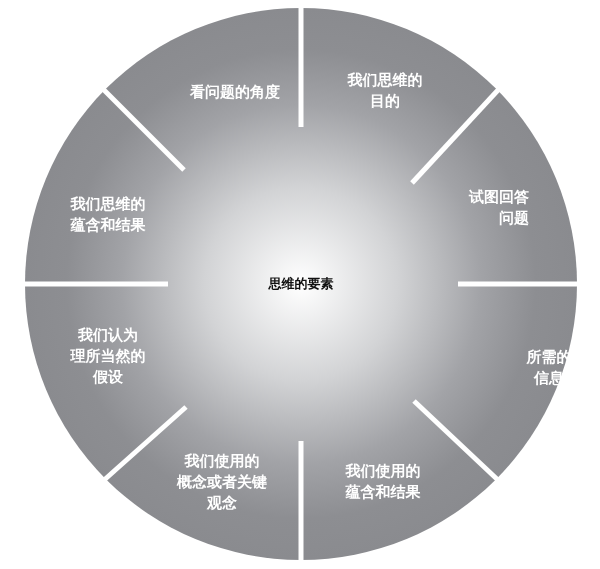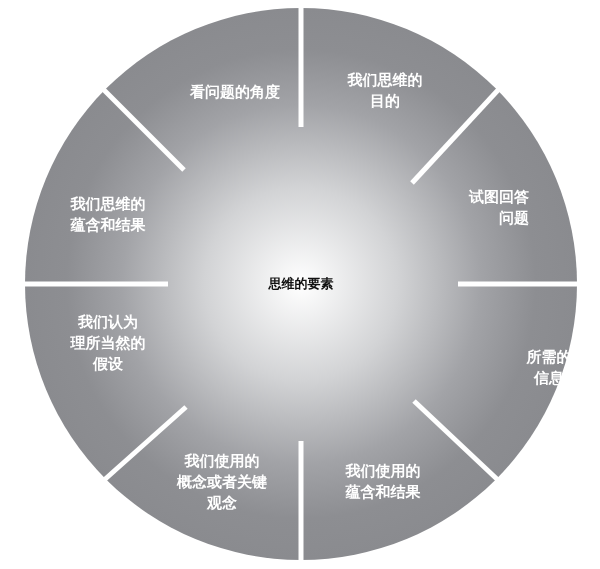--- a/index.html
+++ b/index.html
@@ -62,21 +62,21 @@
   <span>我们使用的</span>
   <span>蕴含和结果</span>
 </div>
 
 <div class="label" style="left:222px;top:482px;">
   <span>我们使用的</span>
   <span>概念或者关键</span>
   <span>观念</span>
 </div>
 
-<div class="label" style="left:108px;top:343px;text-align:center;">
+<div class="label" style="left:108px;top:356px;text-align:center;">
   <span>我们认为</span>
   <span>理所当然的</span>
   <span>假设</span>
 </div>
 
 <div class="label" style="left:108px;top:215px;">
   <span>我们思维的</span>
   <span>蕴含和结果</span>
 </div>
 

